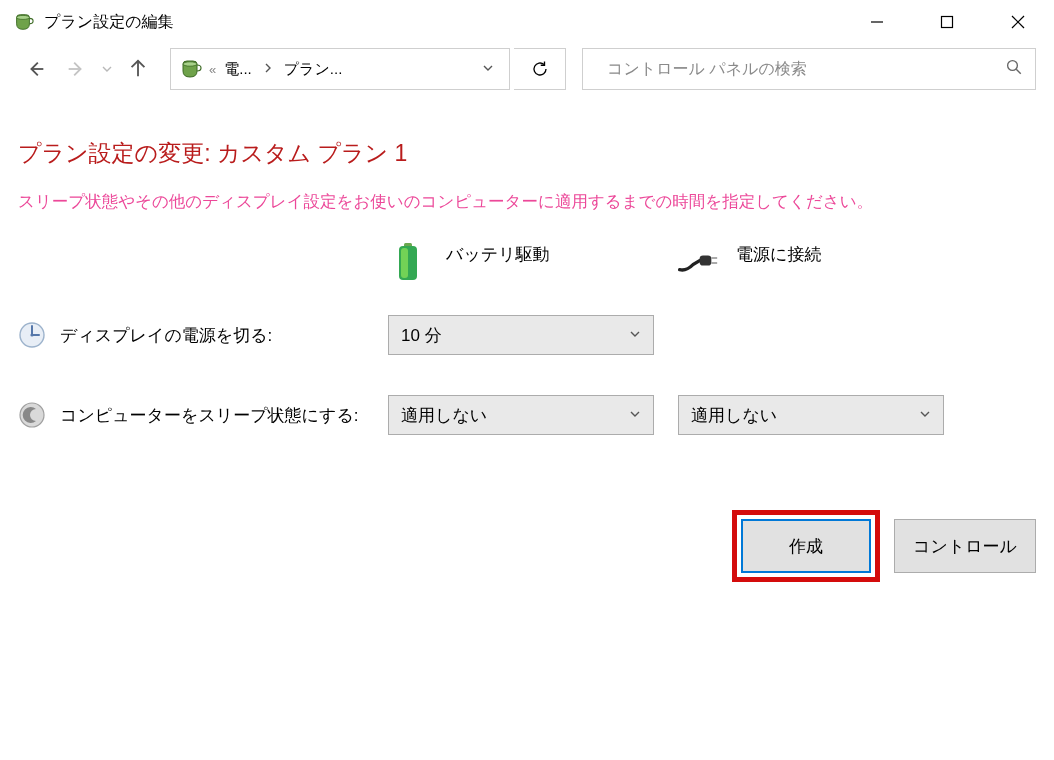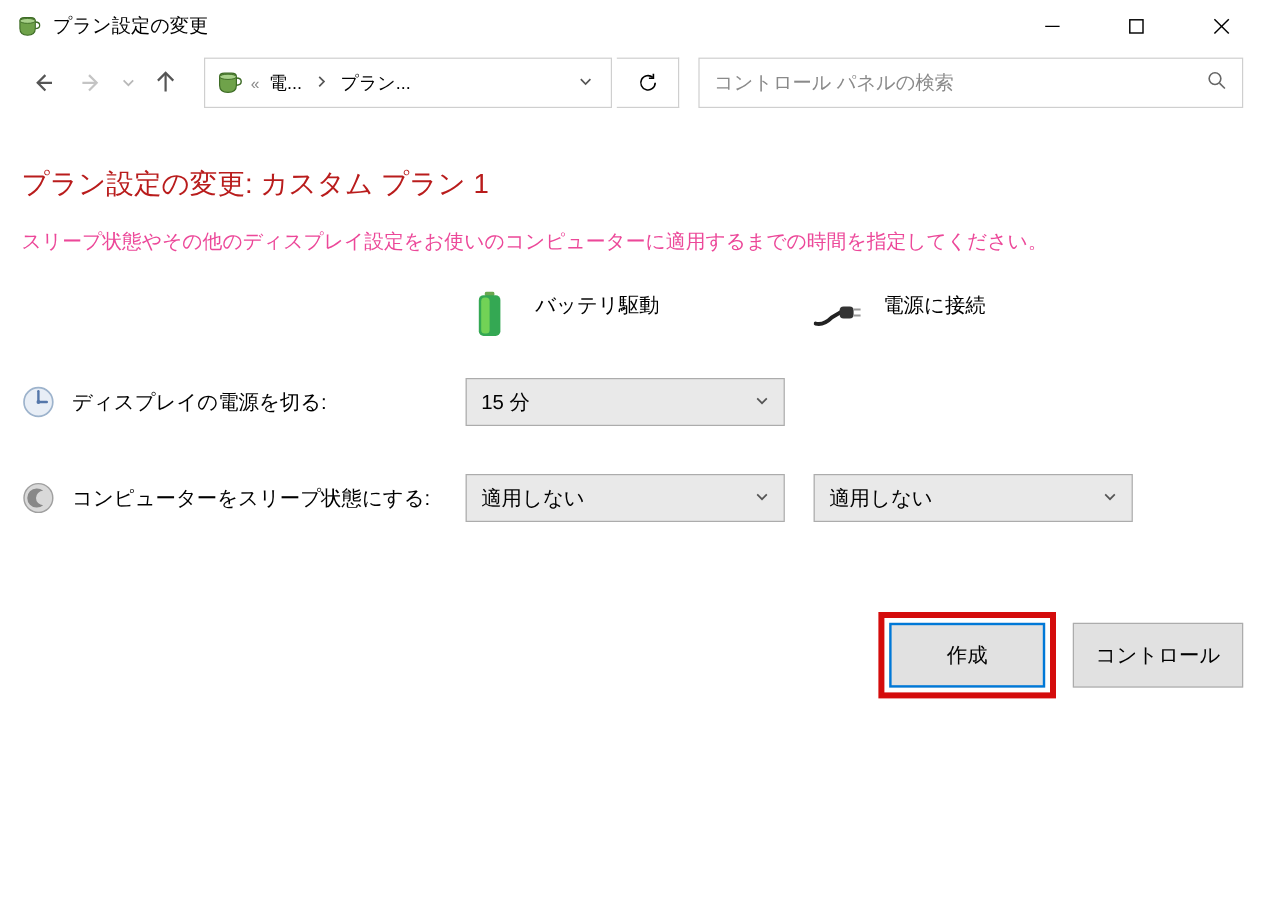--- a/index.html
+++ b/index.html
@@ -83,21 +83,21 @@
   .search-box {
     flex: 1;
     height: 42px;
     border: 1px solid #cfcfcf;
     display: flex;
     align-items: center;
     padding: 0 12px;
     margin-left: 12px;
     color: #888;
   }
-  .search-box .placeholder { flex:1; color: #8a8a8a; font-size: 16px; }
+  .search-box .placeholder { flex:1; color: #8a8a8a; font-size: 16px; margin-left: 12px; }
   .search-box .search-icon { color: #555; font-size: 16px; }
 
   
   .content {
     padding: 44px 18px 0 18px;
   }
   .heading {
     color: #b91c1c;
     font-size: 23px;
     font-weight: 400;
@@ -187,21 +187,21 @@
 <body>
 
 <div class="title-bar">
   <span class="app-icon">
     <svg viewBox="0 0 24 24" width="22" height="22">
       <path d="M 5 7 Q 5 4 9 4 L 15 4 Q 19 4 19 7 L 19 14 Q 19 20 12 20 Q 5 20 5 14 Z" fill="#6fa24a" stroke="#3d6b25" stroke-width="1"></path>
       <path d="M 19 8 Q 23 8 23 11 Q 23 14 19 14" fill="none" stroke="#3d6b25" stroke-width="1.2"></path>
       <ellipse cx="12" cy="7" rx="7" ry="2.2" fill="#a8d18a" stroke="#3d6b25" stroke-width="0.8"></ellipse>
     </svg>
   </span>
-  <span class="title-text">プラン設定の変更</span>
+  <span class="title-text">プラン設定の編集</span>
   <div class="window-controls">
     <div class="win-btn">
       <svg width="14" height="14" viewBox="0 0 14 14">
           <line x1="1" y1="7" x2="13" y2="7" stroke="#000" stroke-width="1.2"></line>
         </svg>
     </div>
     <div class="win-btn">
       <svg width="14" height="14" viewBox="0 0 14 14">
           <rect x="1.5" y="1.5" width="11" height="11" fill="none" stroke="#000" stroke-width="1.2"></rect>
         </svg>
@@ -316,21 +316,21 @@
         <svg viewBox="0 0 28 28" width="28" height="28">
           <circle cx="14" cy="14" r="12" fill="#e8eef6" stroke="#9db3cc" stroke-width="1.4"></circle>
           <line x1="14" y1="14" x2="14" y2="5" stroke="#5577aa" stroke-width="2" stroke-linecap="round"></line>
           <line x1="14" y1="14" x2="21" y2="14" stroke="#5577aa" stroke-width="2" stroke-linecap="round"></line>
           <circle cx="14" cy="14" r="1.6" fill="#5577aa"></circle>
         </svg>
       </span>
       <span>ディスプレイの電源を切る:</span>
     </div>
     <div class="combo">
-      <span class="combo-text">15 分</span>
+      <span class="combo-text">10 分</span>
       <span class="combo-caret"><svg width="12" height="10" viewBox="0 0 12 10">
             <path d="M2 3 L6 7 L10 3" fill="none" stroke="#555" stroke-width="1.4"></path>
           </svg></span>
     </div>
   </div>
 
   <div class="setting-row">
     <div class="label-col">
       <span class="row-icon">
         <svg viewBox="0 0 28 28" width="28" height="28">

